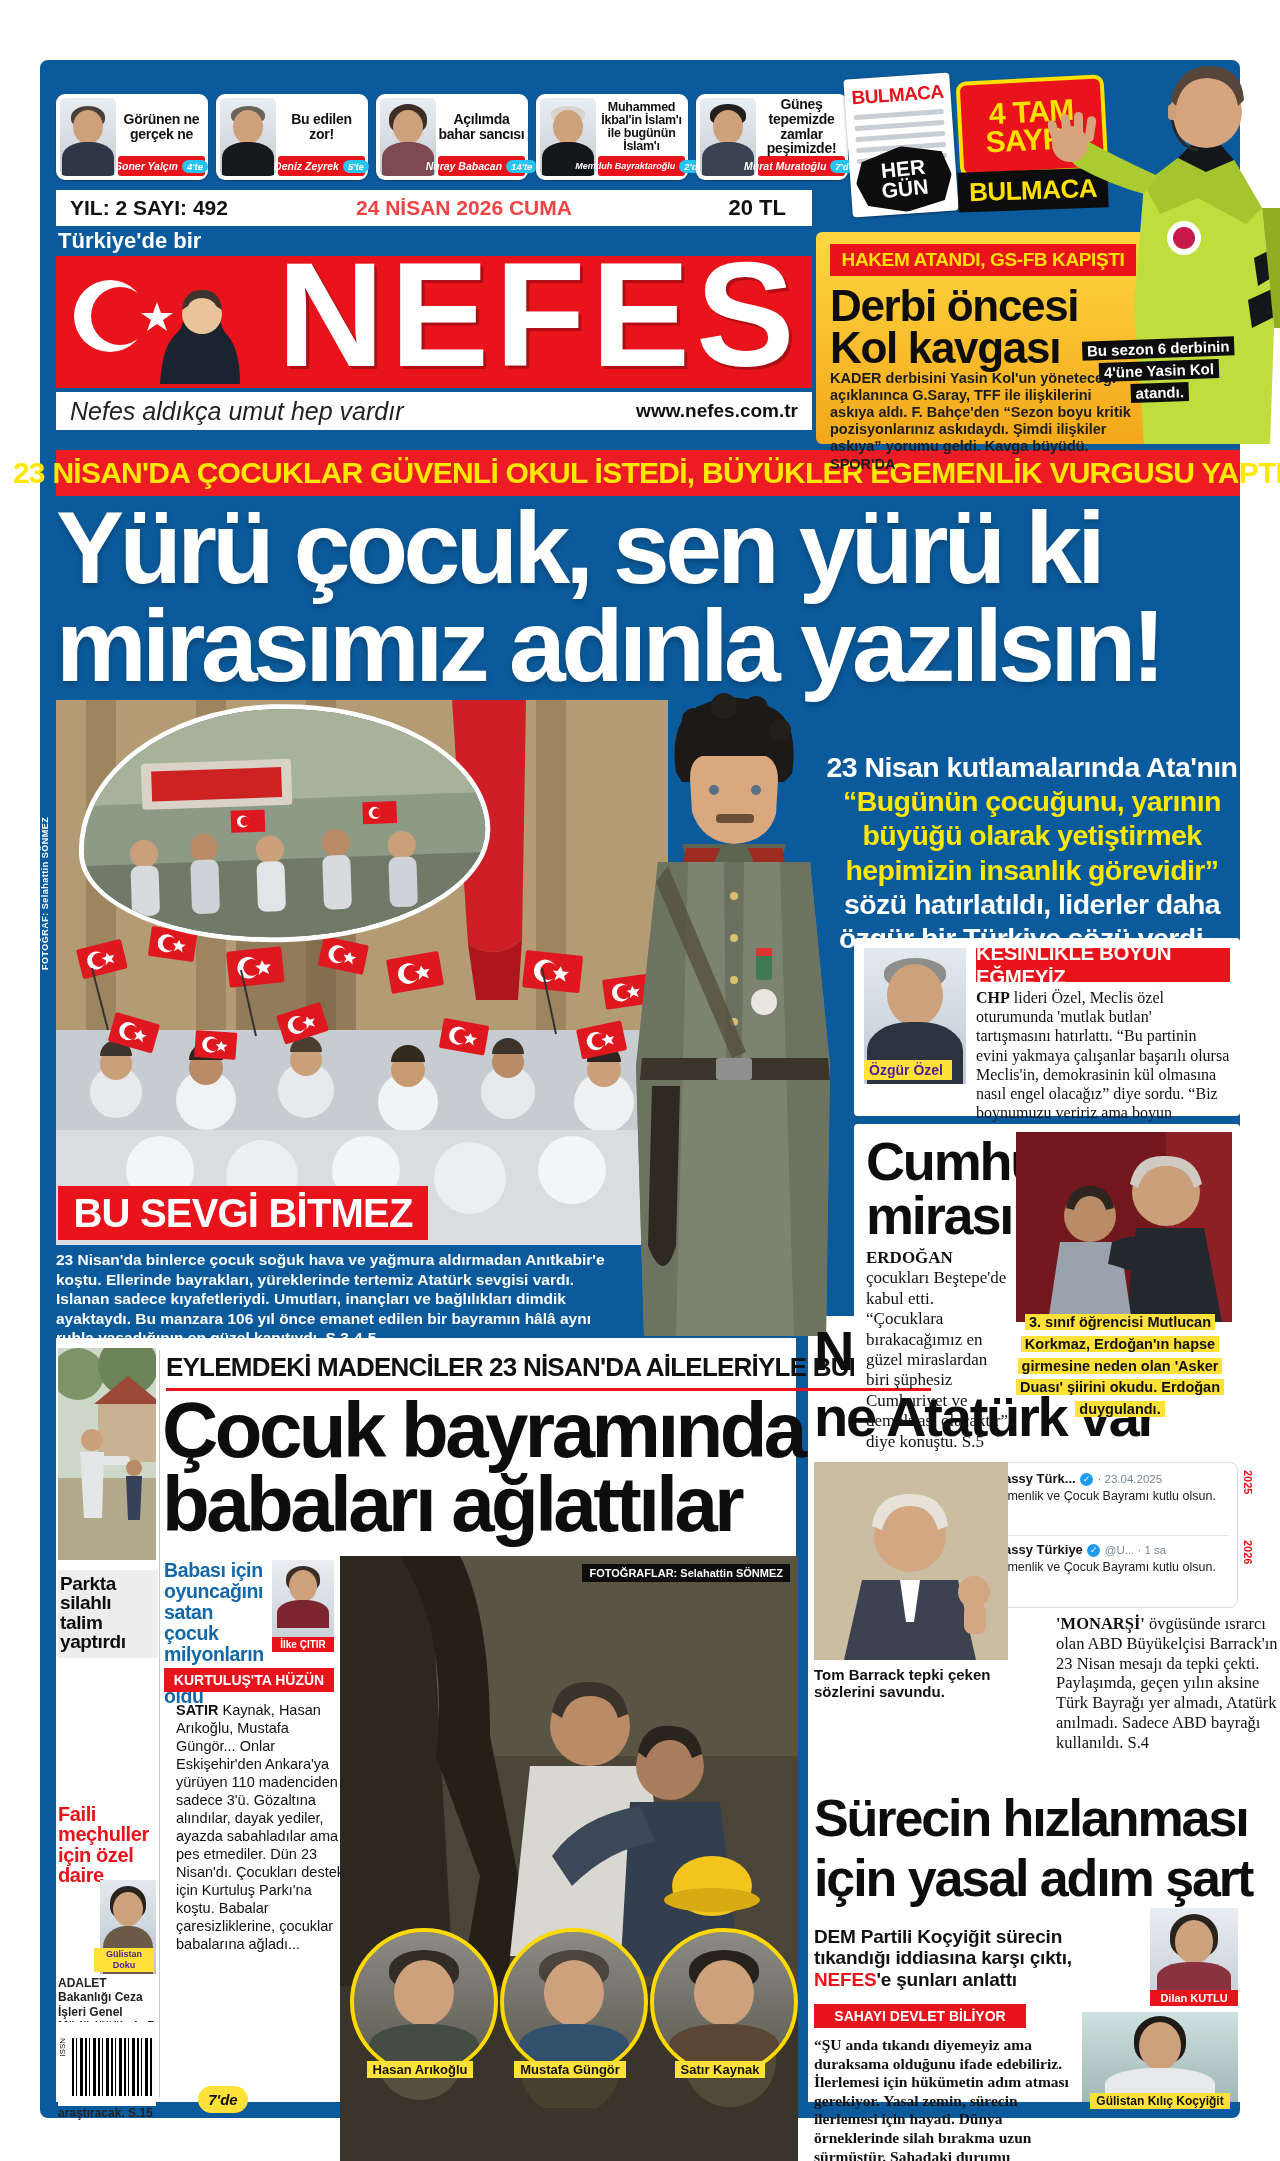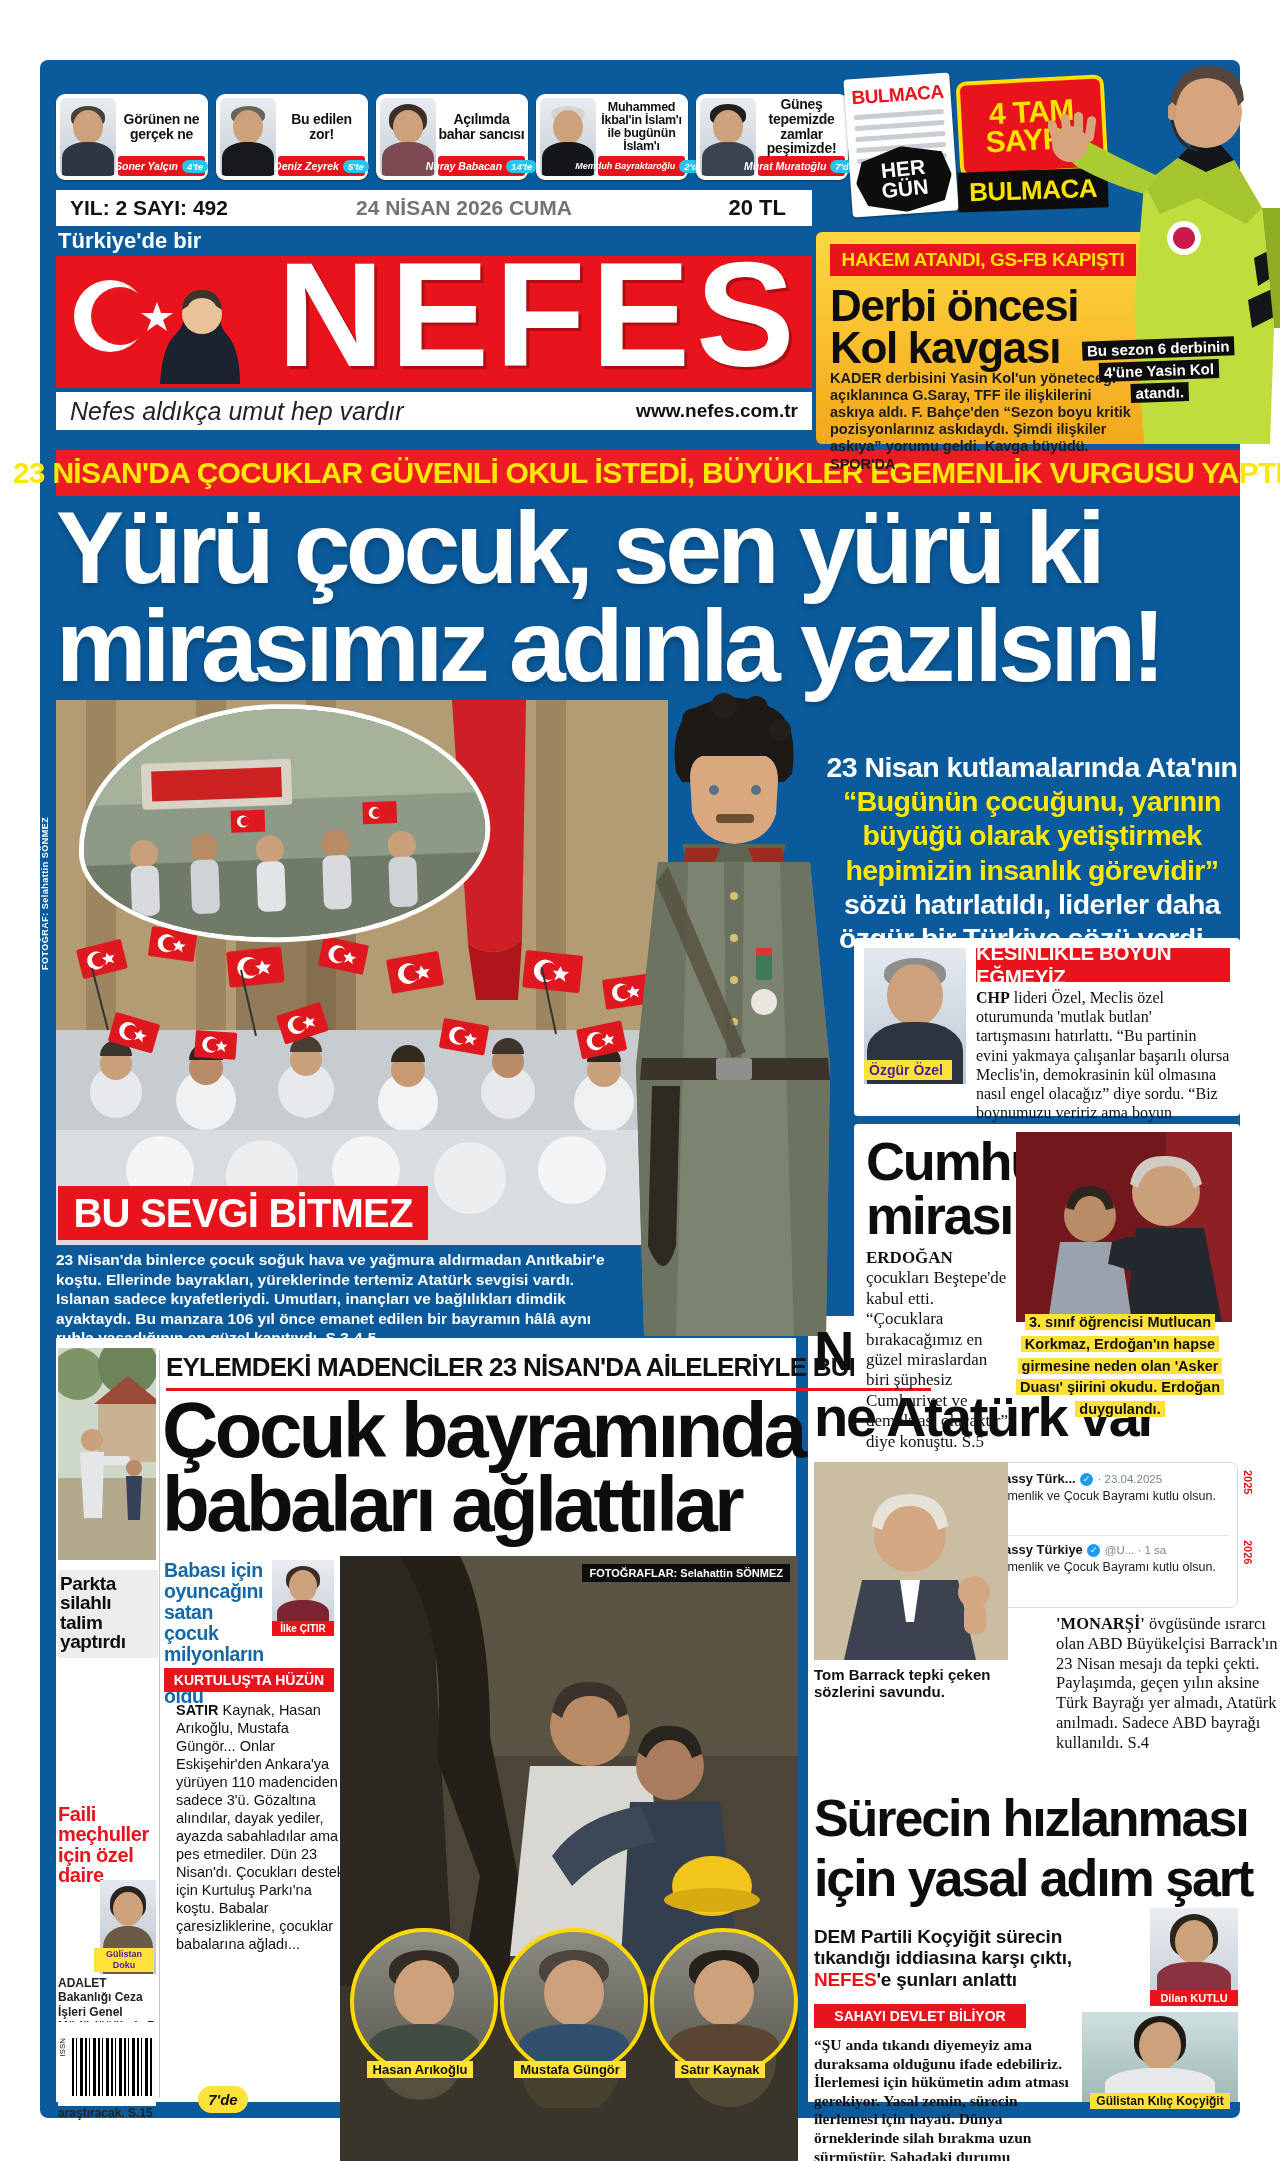--- a/index.html
+++ b/index.html
@@ -34,21 +34,21 @@
   .hergun{left:856px;top:146px;width:96px;height:66px;background:#0d0d0d;transform:rotate(-6deg);z-index:5;
           clip-path:polygon(8% 18%,0 50%,10% 85%,50% 100%,90% 88%,100% 50%,92% 14%,50% 0);
           display:flex;flex-direction:column;align-items:center;justify-content:center;}
   .hergun div{color:#fff;font-weight:bold;font-size:21px;line-height:.95;}
   .bulbar{left:958px;top:170px;width:150px;height:40px;background:#0d0d0d;transform:rotate(-2deg);z-index:4;
           display:flex;align-items:center;justify-content:center;}
   .bulbar div{color:#ffe100;font-weight:bold;font-size:26px;letter-spacing:-0.02em;}
   
   .masthead{left:56px;top:190px;width:756px;height:36px;background:#fff;display:flex;align-items:center;}
   .masthead .iss{font-weight:bold;font-size:21px;color:#111;margin-left:14px;}
-  .masthead .dt{font-weight:bold;font-size:21px;color:#737373;position:absolute;left:300px;}
+  .masthead .dt{font-weight:bold;font-size:21px;color:#ef4444;position:absolute;left:300px;}
   .masthead .pr{font-weight:bold;font-size:22px;color:#111;margin-left:auto;margin-right:26px;}
   .kicker-brand{left:58px;top:228px;color:#fff;font-weight:bold;font-size:22px;}
   .logobox{left:56px;top:256px;width:756px;height:132px;background:#e8131b;overflow:hidden;}
   .logobox .nef{position:absolute;left:210px;right:0;top:-14px;bottom:0;display:flex;align-items:center;justify-content:center;
                 color:#fff;font-weight:bold;font-size:148px;letter-spacing:6px;transform:scaleY(1.0);
                 text-shadow:3px 3px 0 rgba(0,0,0,.25);}
   .tagbar{left:56px;top:392px;width:756px;height:38px;background:#fff;display:flex;align-items:center;}
   .tagbar .tg{font-style:italic;font-size:25px;color:#222;margin-left:14px;}
   .tagbar .web{font-weight:bold;font-size:19px;color:#111;margin-left:auto;margin-right:14px;}
   
@@ -492,21 +492,21 @@
   </div>
   <div class="abs barcode">
     <div class="issn">ISSN</div>
     <div class="bars"></div>
   </div>
 
   <div class="abs kickline">EYLEMDEKİ MADENCİLER 23 NİSAN'DA AİLELERİYLE BULUŞTU</div>
   <div class="abs minh" style="top:1394px">Çocuk bayramında</div>
   <div class="abs minh" style="top:1468px">babaları ağlattılar</div>
   <div class="abs intro-blue">Babası için oyuncağını satan çocuk milyonların gözyaşı oldu</div>
-  <div class="abs reporter" style="left:272px;top:1560px;height:76px">
+  <div class="abs reporter" style="left:272px;top:1560px;height:92px">
     <div class="hs-hair" style="top:6px;width:34px;height:26px;background:#3c2e26"></div>
     <div class="hs-head" style="top:10px;width:28px;height:32px"></div>
     <div class="hs-bod" style="top:40px;width:52px;height:28px;background:#7c2430"></div>
     <div class="plabel-r" style="left:0;right:0;bottom:0;font-size:10px;padding:2px 0">İlke ÇITIR</div>
   </div>
   <div class="abs redtag" style="left:164px;top:1668px;width:170px;height:24px;font-size:14px">KURTULUŞ'TA HÜZÜN</div>
   <div class="abs minbody">
     <b>SATIR</b> <span>Kaynak, Hasan Arıkoğlu, Mustafa Güngör... Onlar Eskişehir'den Ankara'ya yürüyen 110 madenciden sadece 3'ü. Gözaltına alındılar, dayak yediler, ayazda sabahladılar ama pes etmediler. Dün 23 Nisan'dı. Çocukları destek için Kurtuluş Parkı'na koştu. Babalar çaresizliklerine, çocuklar babalarına ağladı...</span>
   </div>
   <div class="abs minphoto">

